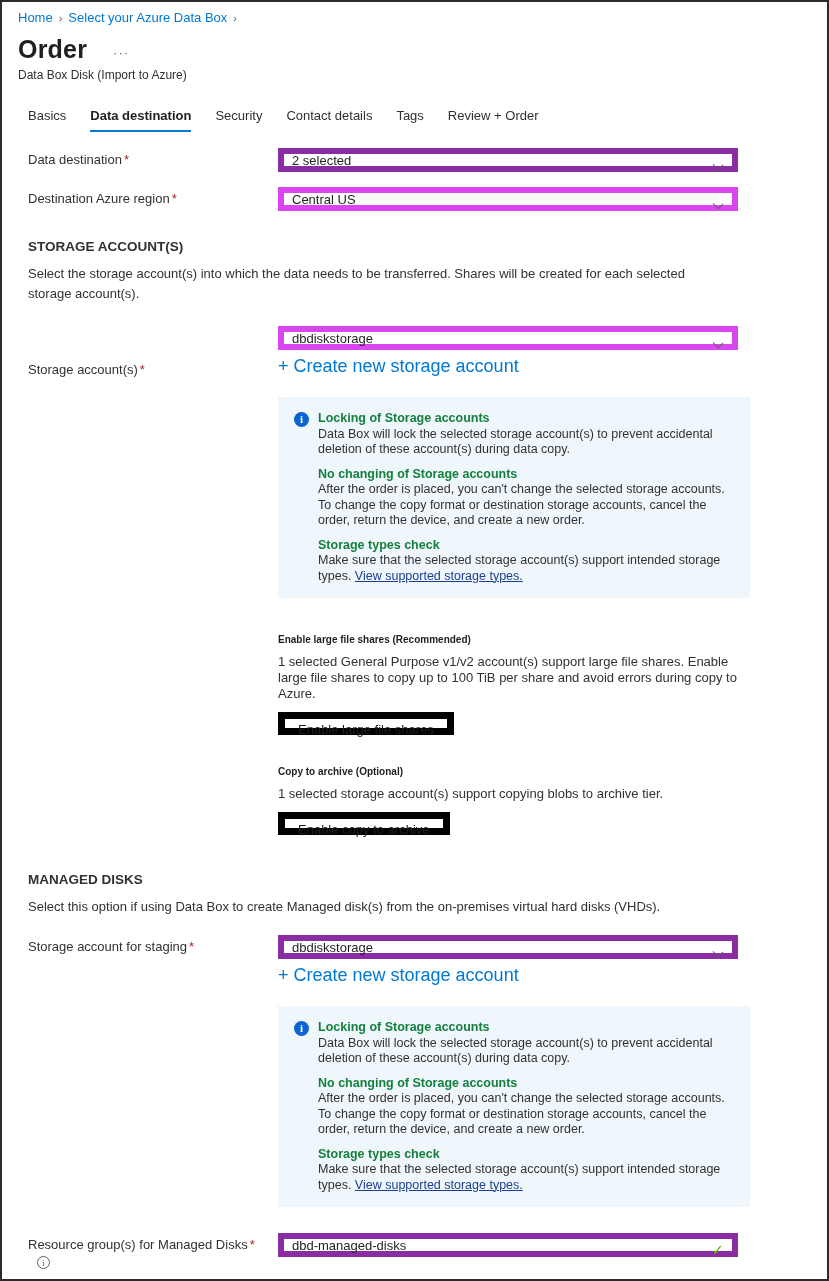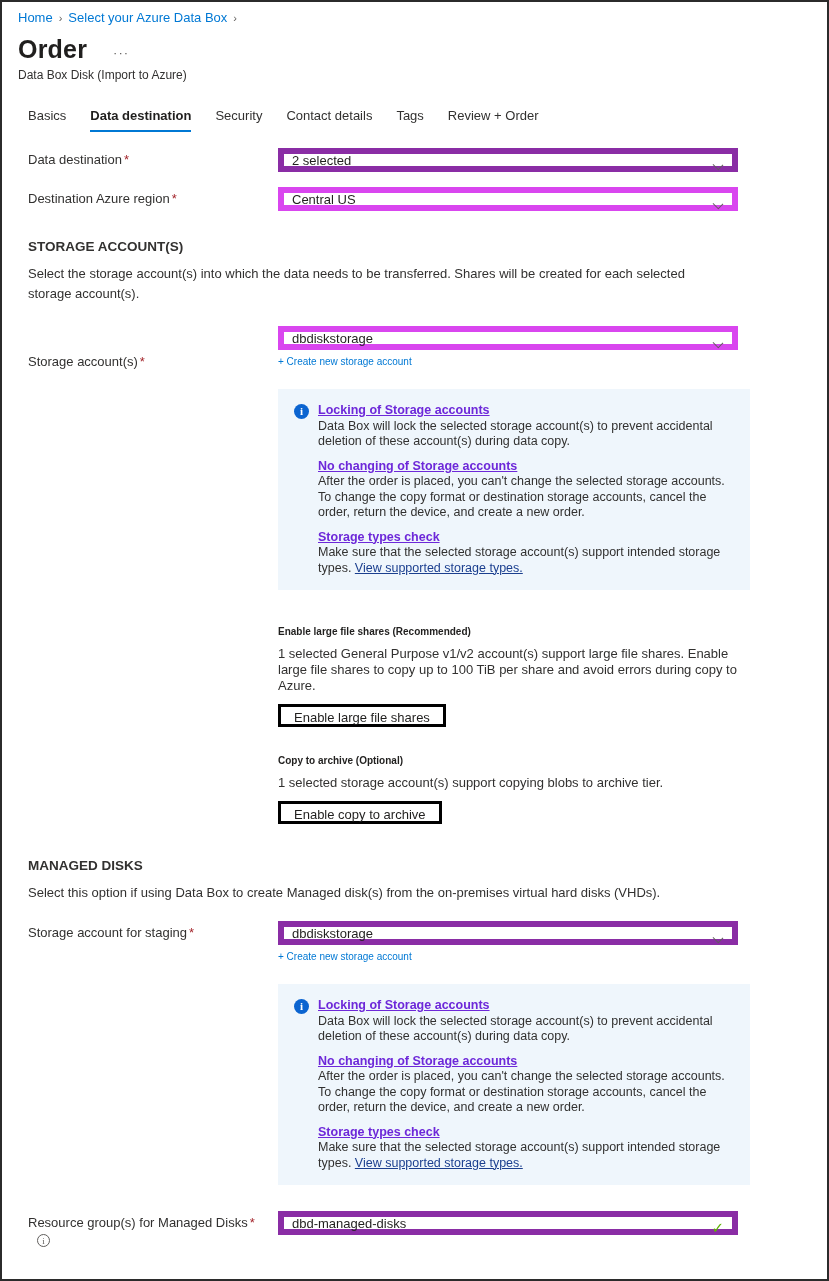--- a/index.html
+++ b/index.html
@@ -55,21 +55,21 @@
     border-right: 1px solid #605e5c;
     border-bottom: 1px solid #605e5c;
     transform: rotate(45deg) scaleY(0.9);
   }
   .validcheck {
     position: absolute; right: 8px; top: 2px;
     color: #5db300; font-size: 15px; font-weight: bold;
   }
   .create-link {
     display: inline-block; margin: 6px 0 0 0;
-    font-size: 10px; color: #0078d4; text-decoration: none; cursor: pointer;
+    font-size: 18px; color: #0078d4; text-decoration: none; cursor: pointer;
   }
   
   .section-h {
     margin: 0 0 0 26px; font-size: 13.5px; font-weight: 600; color: #323130;
   }
   .section-p {
     margin: 10px 26px 0 26px; font-size: 13px; line-height: 20px; color: #323130;
     max-width: 700px;
   }
   
@@ -83,30 +83,30 @@
   .info-icon {
     flex: 0 0 15px; width: 15px; height: 15px;
     background: #0b64d0; border-radius: 50%;
     color: #fff; font-size: 11px; font-weight: bold;
     display: flex; align-items: center; justify-content: center;
     font-family: "Liberation Serif", serif;
     margin-top: 1px;
   }
   .info-blocks { flex: 1; }
   .info-block + .info-block { margin-top: 9px; }
-  .info-block .b-title { font-weight: bold; color: #6d28d9; text-decoration: underline; }
+  .info-block .b-title { font-weight: bold; color: #15803d; }
   .info-block .b-body { color: #323130; }
   .info-link { color: #201f70; color: #1b3f8f; text-decoration: underline; cursor: pointer; }
   
   .sub-block { margin-left: 276px; width: 480px; }
   .sub-h { font-size: 10px; font-weight: bold; color: #201f1e; }
   .sub-p { margin-top: 9px; font-size: 13px; line-height: 16px; color: #323130; }
   .az-btn {
     margin-top: 10px;
-    background: #fff; border: 3px solid #000000;
+    background: #fff; border: 7px solid #000000;
     font-size: 13px; color: #201f1e;
     padding: 3px 13px; height: 23px;
     font-family: inherit; cursor: pointer;
   }
   .hint-icon {
     display: inline-flex; align-items: center; justify-content: center;
     width: 13px; height: 13px; margin: 4px 0 0 9px;
     border: 1px solid #605e5c; border-radius: 50%;
     color: #605e5c; font-size: 9px; font-family: "Liberation Serif", serif;
     cursor: default;

